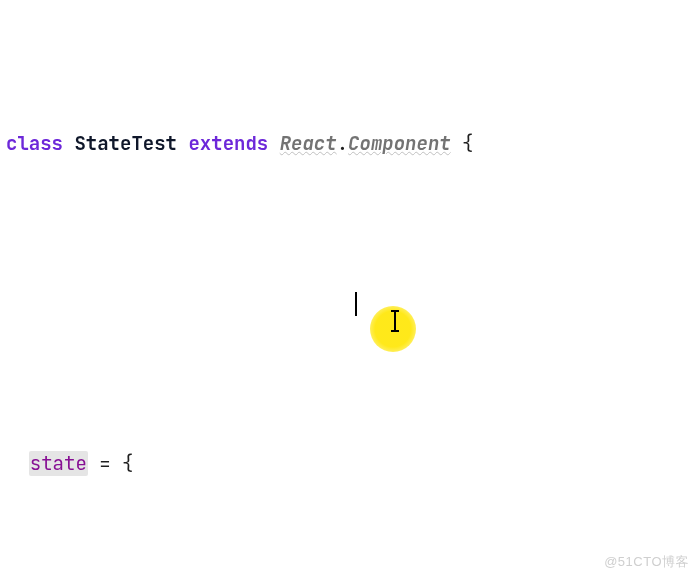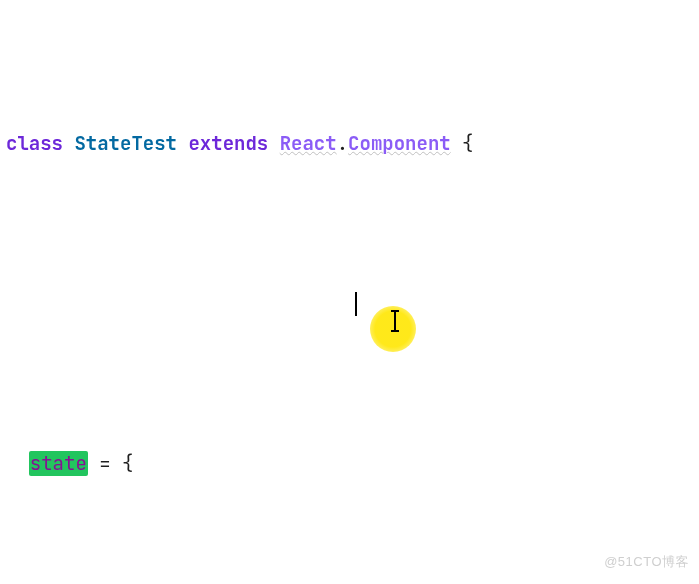--- a/index.html
+++ b/index.html
@@ -15,24 +15,24 @@
   }
   .editor {
     position: relative;
     padding: 0 0 0 6px;
     white-space: pre;
     color: #1f1f1f;
   }
   .line { position: relative; height: 32px; }
   .line .content { position: relative; display: inline-block; }
   .kw { color: #6d28d9; font-weight: 700; }
-  .cls { color: #0369a1; font-weight: 700; }
-  .type-it { color: #8b5cf6; font-weight: 700; }
+  .cls { color: #0f172a; font-weight: 700; }
+  .type-it { color: #737373; font-style: italic; font-weight: 700; }
   .field { color: #871094; }
-  .field-bg { background: #22c55e; border-radius: 2px; padding: 0 1px; }
+  .field-bg { background: #e5e5e5; border-radius: 2px; padding: 0 1px; }
   .punct { color: #1f1f1f; }
   .squiggle {
     text-decoration-line: underline;
     text-decoration-style: wavy;
     text-decoration-color: #c0c0c0;
     text-decoration-thickness: 1px;
   }
   .cursor-ring {
     position: absolute;
     width: 46px; height: 46px;

